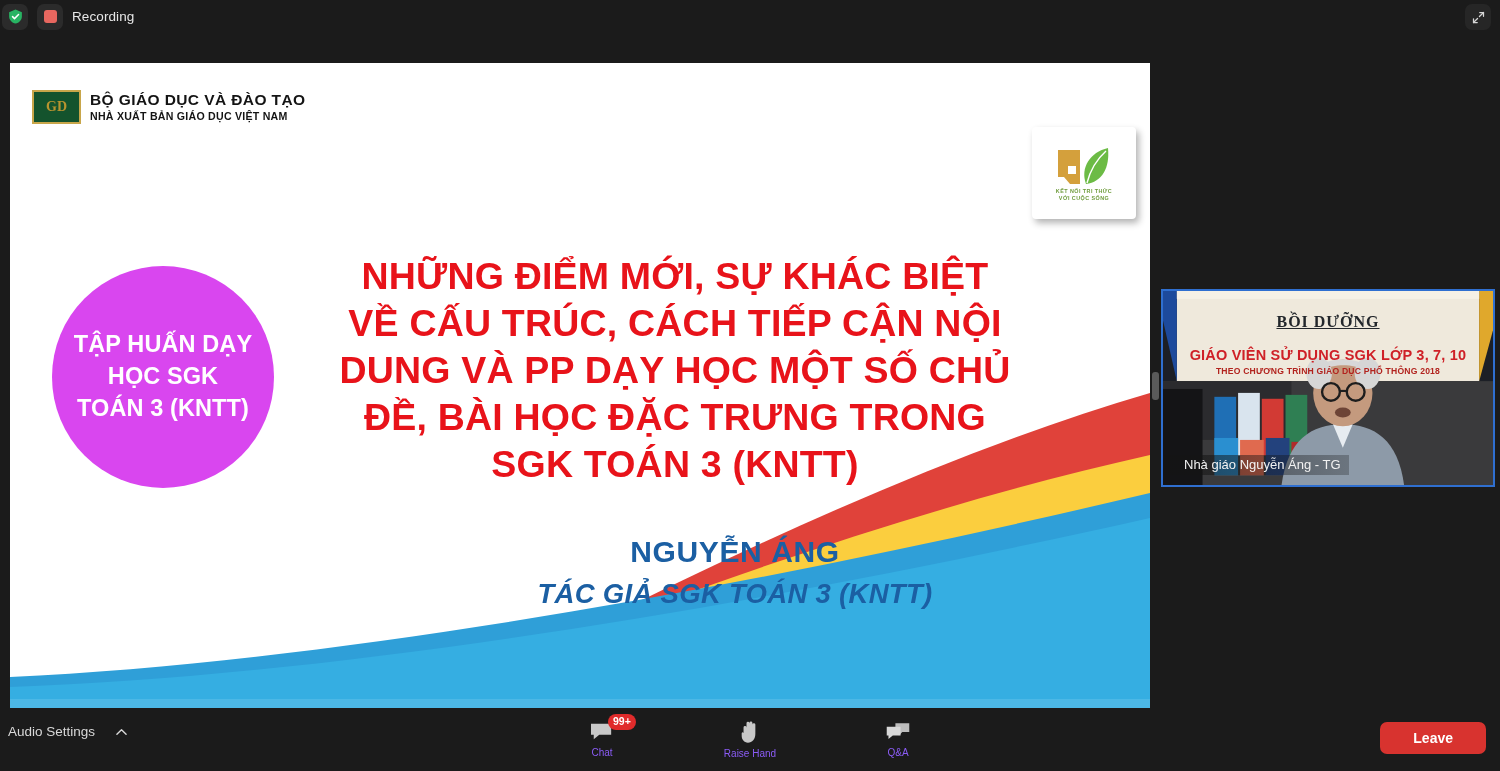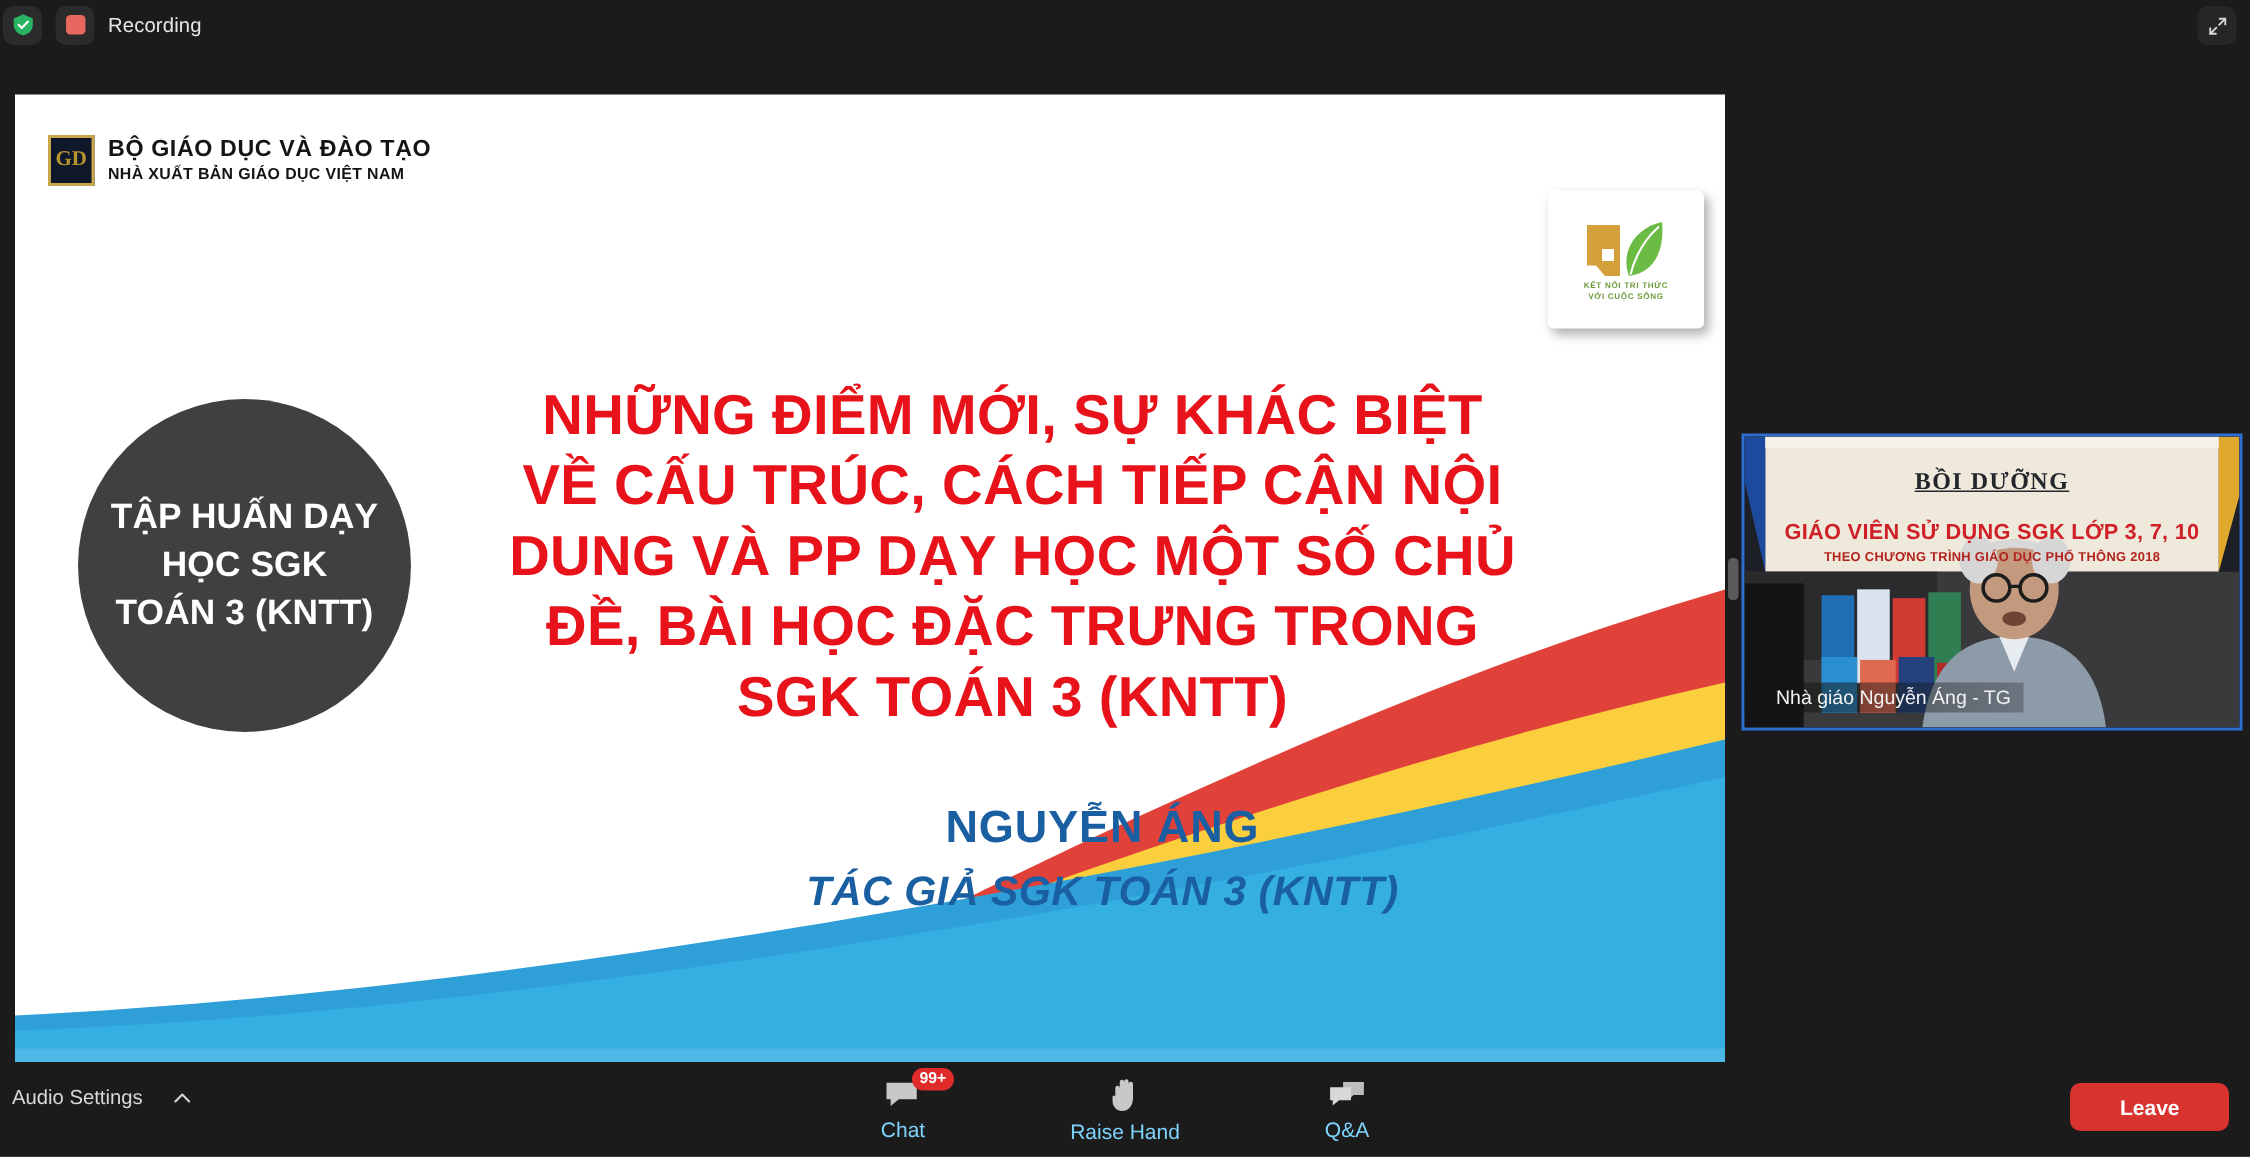--- a/index.html
+++ b/index.html
@@ -42,25 +42,25 @@
     position: absolute; left: 10px; top: 63px; width: 1140px; height: 645px;
     background: #ffffff; overflow: hidden;
   }
   .slide-svg { position: absolute; left: 0; top: 0; width: 1140px; height: 645px; }
 
   .moet-logo {
     position: absolute; left: 22px; top: 27px;
     display: flex; align-items: center; gap: 9px;
   }
   .moet-mark {
-    width: 31px; height: 34px; border: 2px solid #c8a64a;
+    width: 49px; height: 34px; border: 2px solid #c8a64a;
     display: flex; align-items: center; justify-content: center;
     font-size: 14px; font-weight: bold; color: #b8942f;
     font-family: "Liberation Serif", serif;
-    background: #0f172a;
+    background: #14532d;
   }
   .moet-text-1 {
     font-size: 15.5px; font-weight: bold; color: #141414; letter-spacing: .4px;
     line-height: 1.12;
   }
   .moet-text-2 {
     font-size: 10.6px; font-weight: bold; color: #141414; letter-spacing: .25px;
     line-height: 1.2; margin-top: 1px;
   }
 
@@ -70,21 +70,21 @@
     box-shadow: 3px 4px 7px rgba(0,0,0,0.30);
     display: flex; flex-direction: column; align-items: center; justify-content: center;
   }
   .kntt-line1, .kntt-line2 {
     font-size: 5.4px; font-weight: bold; color: #6f9c3c;
     letter-spacing: .45px; line-height: 1.35;
   }
 
   .circle {
     position: absolute; left: 42px; top: 203px; width: 222px; height: 222px;
-    border-radius: 50%; background: #404040;
+    border-radius: 50%; background: #d946ef;
     display: flex; flex-direction: column; align-items: center; justify-content: center;
     text-align: center;
   }
   .circle span {
     color: #ffffff; font-size: 23.5px; font-weight: bold; line-height: 1.36;
     letter-spacing: .1px;
   }
 
   .title {
     position: absolute; left: 300px; top: 190px; width: 730px;
@@ -148,21 +148,21 @@
     color: #d8d8d8; font-size: 13.5px;
   }
   .center-controls {
     position: absolute; left: 0; top: 0; width: 1500px; height: 63px;
     display: flex; align-items: center; justify-content: center; gap: 68px;
   }
   .ctrl {
     position: relative; width: 80px;
     display: flex; flex-direction: column; align-items: center; gap: 4px;
   }
-  .ctrl-label { color: #7dd3fc; font-size: 14px; }
+  .ctrl-label { color: #8b5cf6; font-size: 10px; }
   .badge {
     position: absolute; left: 46px; top: -7px;
     background: #e02b2b; color: #fff; font-size: 10.5px; font-weight: bold;
     border-radius: 9px; padding: 1px 5px 2px 5px; line-height: 1.2;
   }
   .leave-btn {
     position: absolute; right: 14px; top: 14px;
     background: #d8332f; color: #fff; font-size: 14px; font-weight: bold;
     border: none; border-radius: 7px; padding: 8px 33px; cursor: pointer;
   }

